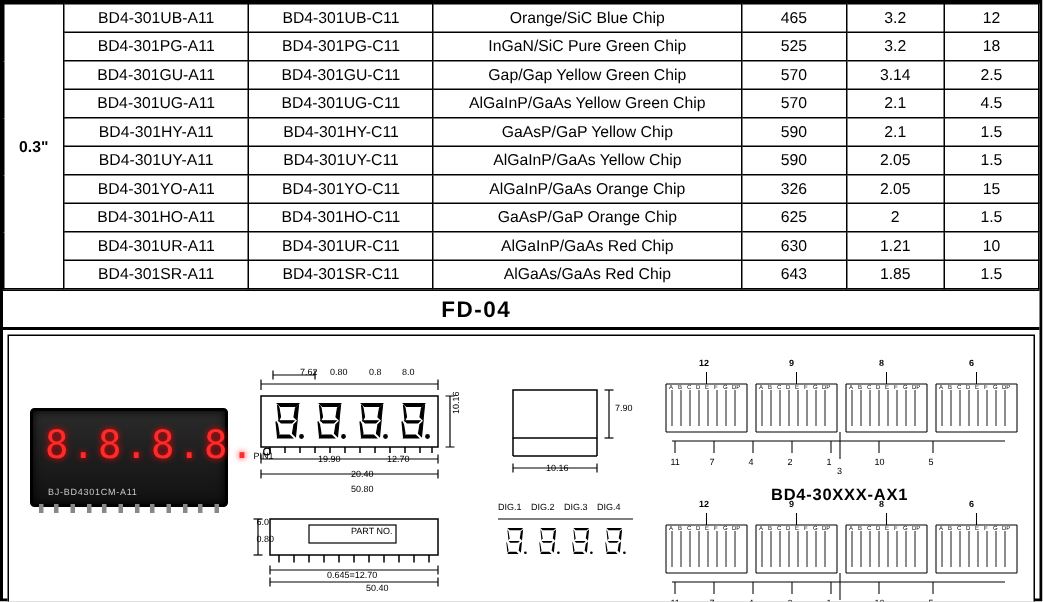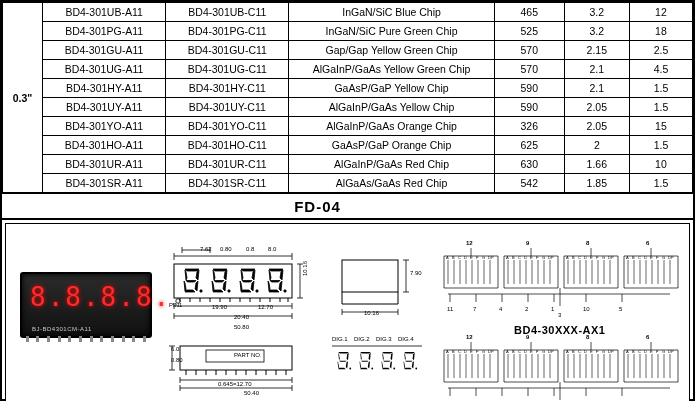--- a/index.html
+++ b/index.html
@@ -154,39 +154,39 @@
       <col style="width:205px">
       <col style="width:70px">
       <col style="width:65px">
       <col style="width:63px">
     </colgroup>
     <tbody id="spec-body">
         <tr>
           <td class="sizecell" rowspan="10">0.3"</td>
           <td class="part">BD4-301UB-A11</td>
           <td class="part">BD4-301UB-C11</td>
-          <td class="desc">InGaN/SiC  Blue Chip</td>
+          <td class="desc">Orange/SiC  Blue Chip</td>
           <td class="num">465</td>
           <td class="num">3.2</td>
           <td class="num">12</td>
         </tr>
         <tr>
           <td class="part">BD4-301PG-A11</td>
           <td class="part">BD4-301PG-C11</td>
           <td class="desc">InGaN/SiC Pure Green  Chip</td>
           <td class="num">525</td>
           <td class="num">3.2</td>
           <td class="num">18</td>
         </tr>
         <tr>
           <td class="part">BD4-301GU-A11</td>
           <td class="part">BD4-301GU-C11</td>
           <td class="desc">Gap/Gap Yellow Green  Chip</td>
           <td class="num">570</td>
-          <td class="num">2.15</td>
+          <td class="num">3.14</td>
           <td class="num">2.5</td>
         </tr>
         <tr>
           <td class="part">BD4-301UG-A11</td>
           <td class="part">BD4-301UG-C11</td>
           <td class="desc">AlGaInP/GaAs Yellow Green Chip</td>
           <td class="num">570</td>
           <td class="num">2.1</td>
           <td class="num">4.5</td>
         </tr>
@@ -220,28 +220,28 @@
           <td class="desc">GaAsP/GaP Orange  Chip</td>
           <td class="num">625</td>
           <td class="num">2</td>
           <td class="num">1.5</td>
         </tr>
         <tr>
           <td class="part">BD4-301UR-A11</td>
           <td class="part">BD4-301UR-C11</td>
           <td class="desc">AlGaInP/GaAs Red  Chip</td>
           <td class="num">630</td>
-          <td class="num">1.66</td>
+          <td class="num">1.21</td>
           <td class="num">10</td>
         </tr>
         <tr>
           <td class="part">BD4-301SR-A11</td>
           <td class="part">BD4-301SR-C11</td>
           <td class="desc">AlGaAs/GaAs Red Chip</td>
-          <td class="num">542</td>
+          <td class="num">643</td>
           <td class="num">1.85</td>
           <td class="num">1.5</td>
         </tr>
       </tbody>
   </table>
 
   <div class="titlebar">
     <span class="t1">FD-04</span>
   </div>
 

